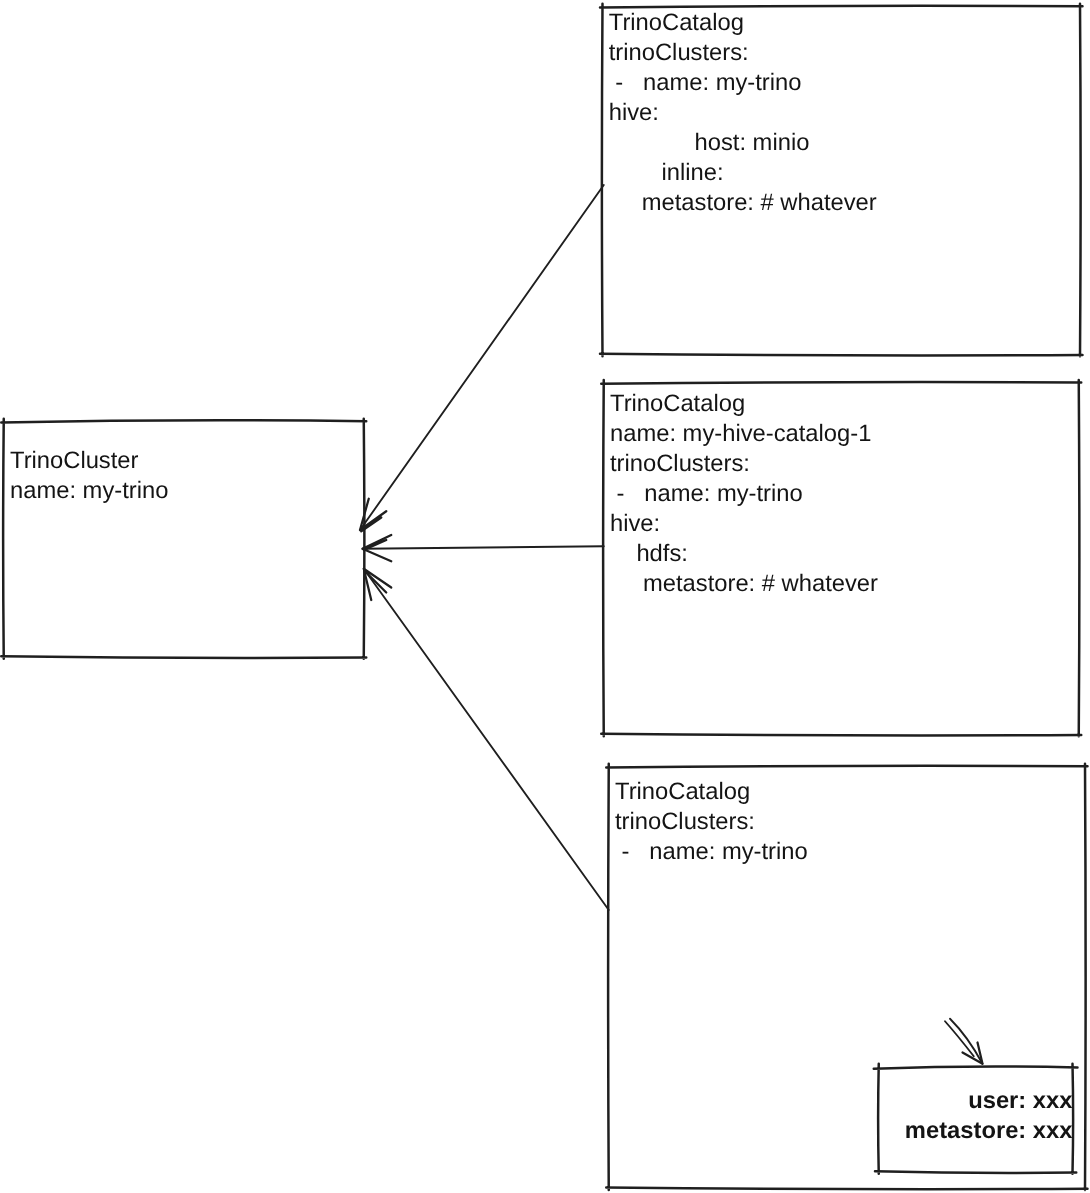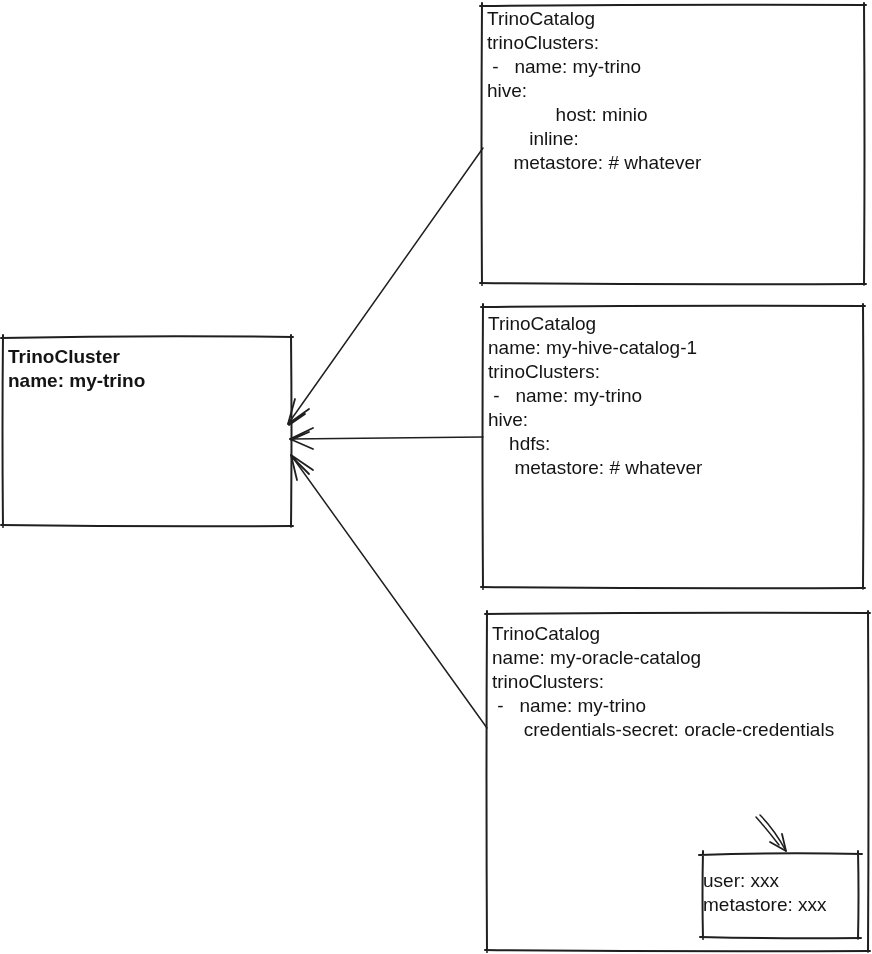--- a/index.html
+++ b/index.html
@@ -20,25 +20,25 @@
     position: absolute;
     box-sizing: border-box;
     color: #141414;
     font-size: 19px;
     line-height: 24px;
   }
   .node .ln {
     white-space: pre;
     min-height: 24px;
   }
-  #node-cluster  { left: 3px;   top: 337px; width: 288px; height: 188px; padding: 8px 0 0 5px; font-weight: bold; }
+  #node-cluster  { left: 3px;   top: 337px; width: 288px; height: 188px; padding: 20px 0 0 5px; }
   #node-catalog1 { left: 482px; top: 5px;   width: 382px; height: 278px; padding: 2px 0 0 5px; }
   #node-catalog2 { left: 483px; top: 306px; width: 380px; height: 281px; padding: 6px 0 0 5px; }
   #node-catalog3 { left: 487px; top: 613px; width: 381px; height: 337px; padding: 9px 0 0 5px; }
-  #node-creds    { left: 703px; top: 853px; width: 155px; height: 84px;  padding-top: 16px; text-align: left; }
+  #node-creds    { left: 703px; top: 853px; width: 155px; height: 84px;  padding-top: 16px; text-align: right; font-weight: bold; }
   .box-stroke { fill: none; stroke: #1f1f1f; stroke-width: 2; stroke-linecap: round; }
   .box-fill   { fill: #ffffff; stroke: none; }
   .edge       { fill: none; stroke: #1f1f1f; stroke-width: 1.5; stroke-linecap: round; }
   .edge-head  { fill: none; stroke: #1f1f1f; stroke-width: 1.8; stroke-linecap: round; }
 </style>
 </head>
 <body>
 
 <div class="canvas">
 
@@ -93,24 +93,22 @@
     <div class="ln">name: my-hive-catalog-1</div>
     <div class="ln">trinoClusters:</div>
     <div class="ln"> -   name: my-trino</div>
     <div class="ln">hive:</div>
     <div class="ln">    hdfs:</div>
     <div class="ln">     metastore: # whatever</div>
   </div>
 
   <div class="node" id="node-catalog3">
     <div class="ln">TrinoCatalog</div>
-    <div class="ln">name: my-oracle-catalog</div>
     <div class="ln">trinoClusters:</div>
     <div class="ln"> -   name: my-trino</div>
-    <div class="ln">      credentials-secret: oracle-credentials</div>
   </div>
 
   <div class="node" id="node-creds">
     <div class="ln">user: xxx</div>
     <div class="ln">metastore: xxx</div>
   </div>
 
 </div>
 
 </body></html>

